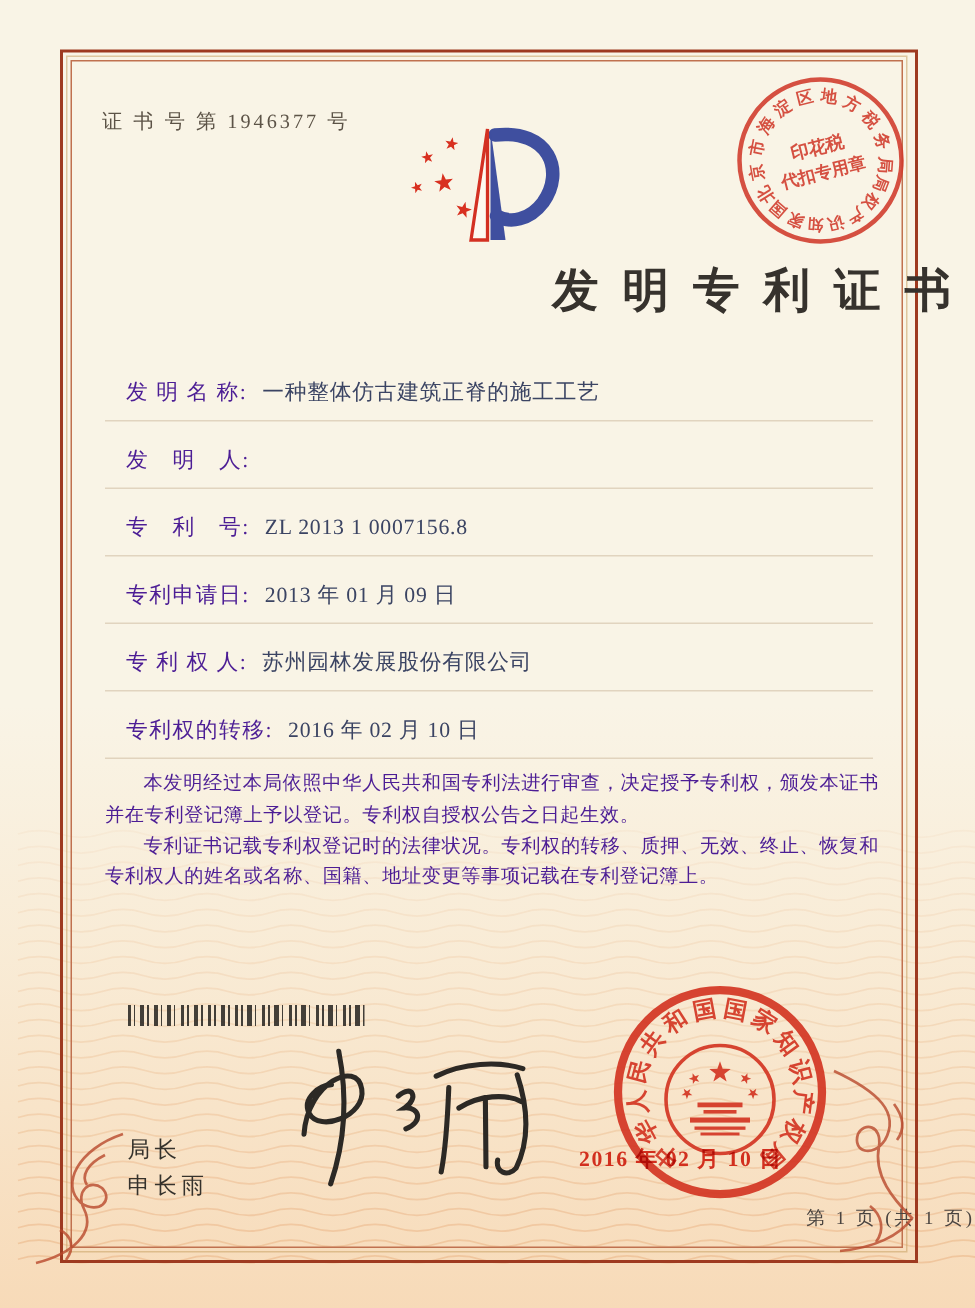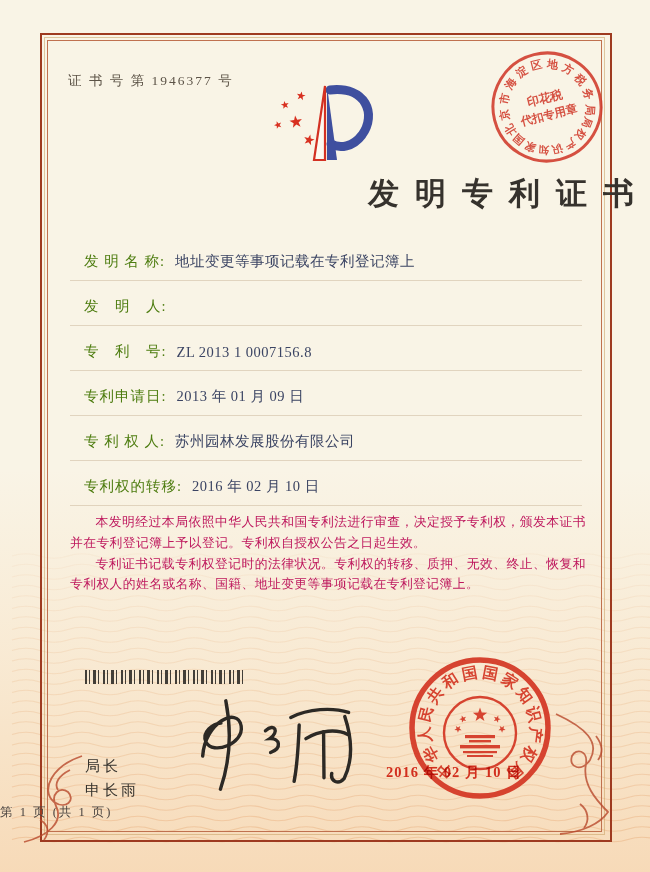--- a/index.html
+++ b/index.html
@@ -36,26 +36,26 @@
   .tax-stamp{position:absolute; left:482px; top:42px; width:130px; height:130px;
     opacity:0.88; mix-blend-mode:multiply; transform:rotate(-14deg);}
 
   .title{position:absolute; left:0; top:173px; width:650px; text-align:right;
     font-size:31px; font-weight:bold; letter-spacing:16px; text-indent:16px; color:#36322d;}
 
   .fields{position:absolute; left:70px; top:236px; width:512px;}
   .field-row{display:flex; align-items:flex-end; height:45px; padding:0 0 9px 14px;
     border-bottom:1px solid rgba(168,138,104,0.30); box-sizing:border-box;
     font-size:14.5px;}
-  .field-label{color:#4d7c0f; letter-spacing:1px; white-space:pre; flex:none;text-align:right;}
+  .field-label{color:#4c1d95; letter-spacing:1px; white-space:pre; flex:none;text-align:right;}
   .field-value{color:#3b4463; margin-left:10px; letter-spacing:0.5px;}
 
   .paragraphs{position:absolute; left:70px; top:512px; width:516px;}
   .paragraphs p{margin:0; text-indent:2em; font-size:12.8px; line-height:20.8px;
-    color:#be185d; text-align:justify; letter-spacing:0.4px;}
+    color:#4c1d95; text-align:justify; letter-spacing:0.4px;}
 
   .barcode{position:absolute; left:85px; top:670px; width:158px; height:14px;
     background:repeating-linear-gradient(90deg,
       #23211e 0 2px, transparent 2px 4px,
       #23211e 4px 5px, transparent 5px 8px,
       #23211e 8px 11px, transparent 11px 13px,
       #23211e 13px 14px, transparent 14px 18px);
     opacity:0.85;}
 
   .signer-title{position:absolute; left:85px; top:725px; font-size:15px; letter-spacing:3px;
@@ -63,21 +63,21 @@
   .signer-name{position:absolute; left:85px; top:781px; font-size:15px; letter-spacing:3px;
     color:#35322c;}
   .signature-svg{position:absolute; left:188px; top:690px; width:185px; height:102px;
     transform:rotate(-3deg);}
 
   .big-seal{position:absolute; left:405px; top:655px; width:150px; height:150px;
     opacity:0.92; mix-blend-mode:multiply;}
   .seal-date{position:absolute; left:386px; top:763px; font-size:14.5px; font-weight:bold;
     color:#d22f1e; letter-spacing:1px; z-index:3; mix-blend-mode:multiply;}
 
-  .footer{position:absolute; left:0; top:804px; width:650px; text-align:left;
+  .footer{position:absolute; left:0; top:804px; width:650px; text-align:right;
     font-size:12.5px; color:#4a4440; letter-spacing:2px;}
 
   .ornament{position:absolute; z-index:2; opacity:0.8;}
   .ornament.bl{left:10px; top:750px; width:82px; height:98px;}
   .ornament.br{left:546px; top:708px; width:72px; height:132px;}
 </style>
 </head>
 <body>
 
 <div class="page">
@@ -162,21 +162,21 @@
         </g>
       <text x="65" y="60" text-anchor="middle" font-size="12" font-weight="bold" fill="#d0392a">印花税</text>
       <text x="65" y="77" text-anchor="middle" font-size="11.5" font-weight="bold" fill="#d0392a">代扣专用章</text>
     </svg>
 
     <div class="title">发明专利证书</div>
 
     <div class="fields">
       <div class="field-row">
         <span class="field-label">发 明 名 称:</span>
-        <span class="field-value">地址变更等事项记载在专利登记簿上</span>
+        <span class="field-value">一种整体仿古建筑正脊的施工工艺</span>
       </div>
       <div class="field-row">
         <span class="field-label">发　明　人:</span>
       </div>
       <div class="field-row">
         <span class="field-label">专　利　号:</span>
         <span class="field-value">ZL 2013 1 0007156.8</span>
       </div>
       <div class="field-row">
         <span class="field-label">专利申请日:</span>

